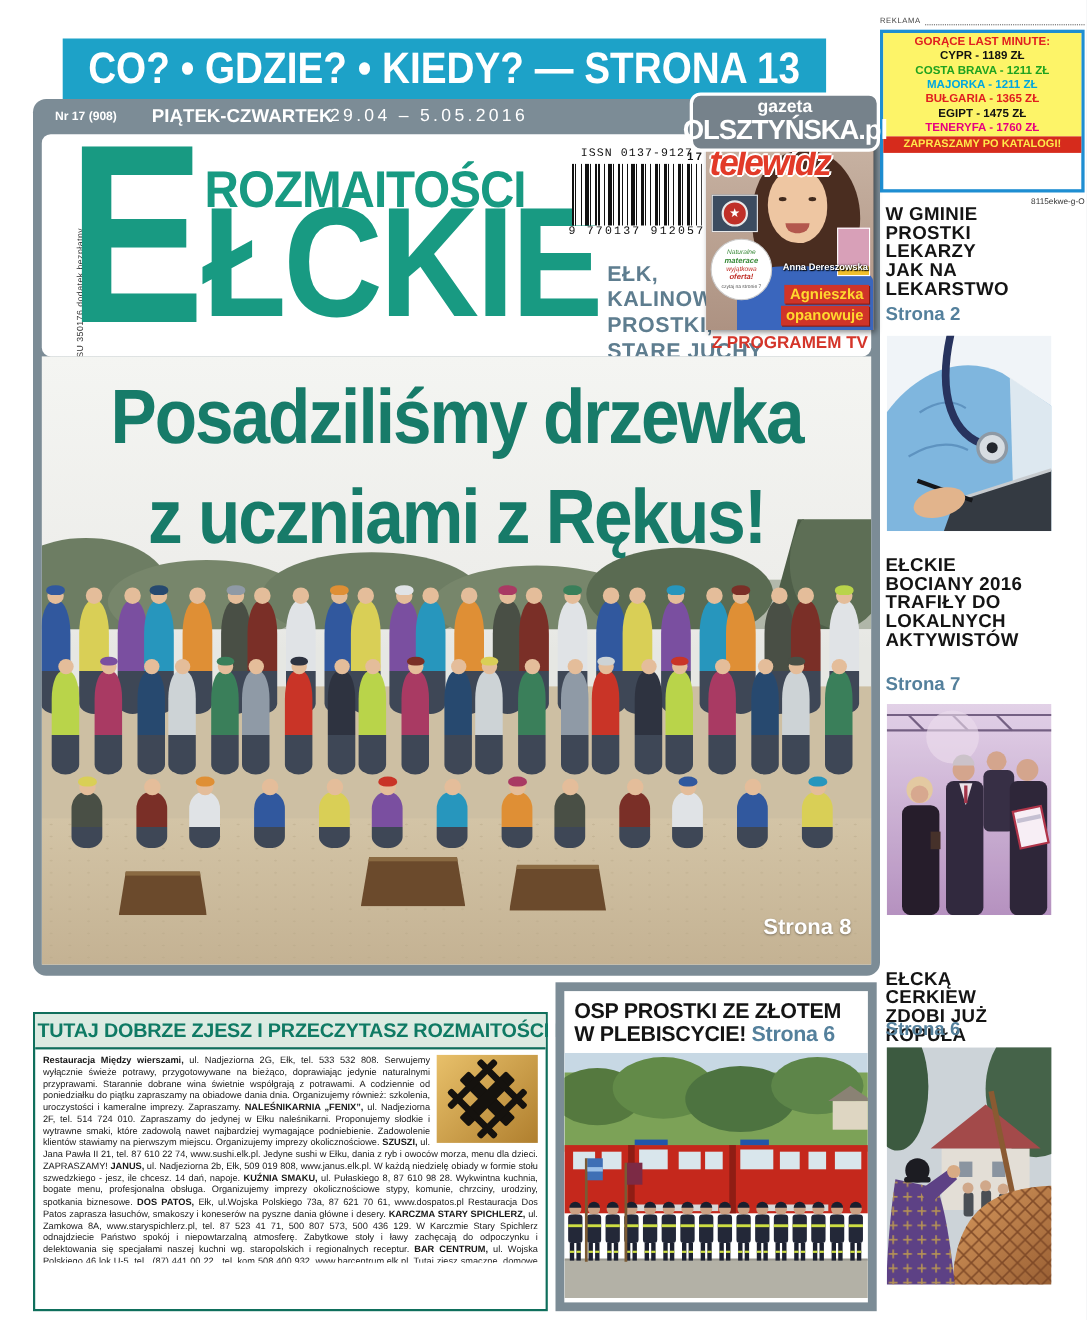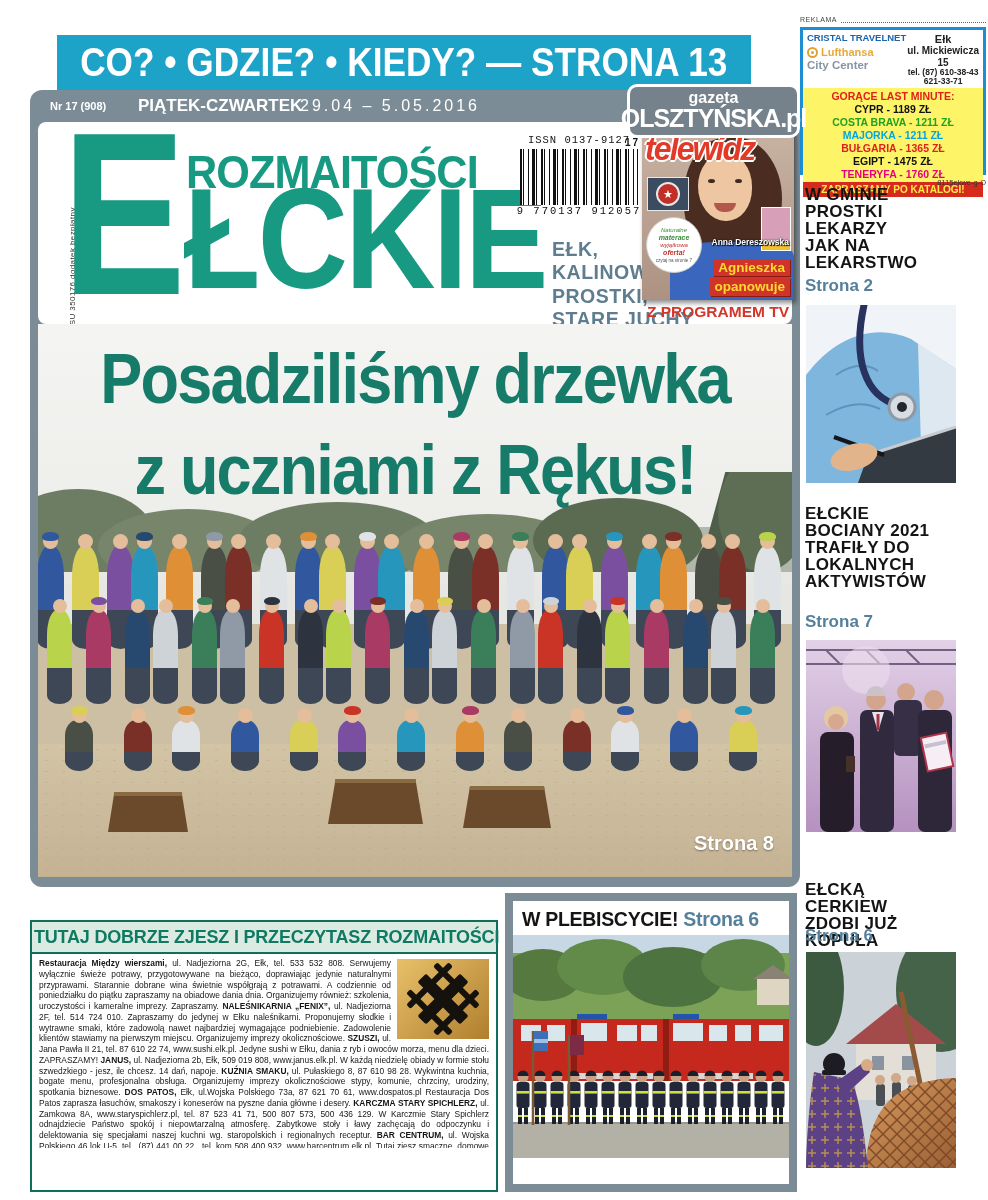--- a/index.html
+++ b/index.html
@@ -174,36 +174,20 @@
   <div class="banner">
     <span>CO? • GDZIE? • KIEDY? — STRONA 13</span>
   </div>
 
   <div class="reklama">
     <span>REKLAMA</span>
     <span class="dots"></span>
   </div>
 
   <div class="ad">
-    <div class="ad-top">
-      <div>
-        <div class="ad-agency">CRISTAL TRAVELNET</div>
-        <div class="luft">
-          <span class="luft-circle"></span>
-          <span class="luft-name">Lufthansa</span>
-        </div>
-        <div class="citycenter">City Center</div>
-      </div>
-      <div class="ad-right">
-        <div class="ad-city">Ełk</div>
-        <div class="ad-addr">ul. Mickiewicza 15</div>
-        <div class="ad-tel">tel. (87) 610-38-43</div>
-        <div class="ad-tel">621-33-71</div>
-      </div>
-    </div>
     <div class="ad-offers">
       <div style="color: rgb(224, 31, 31);">GORĄCE LAST MINUTE:</div>
       <div style="color: rgb(17, 17, 17);">CYPR - 1189 ZŁ</div>
       <div style="color: rgb(31, 162, 31);">COSTA BRAVA - 1211 ZŁ</div>
       <div style="color: rgb(0, 167, 224);">MAJORKA - 1211 ZŁ</div>
       <div style="color: rgb(224, 31, 31);">BUŁGARIA - 1365 ZŁ</div>
       <div style="color: rgb(17, 17, 17);">EGIPT - 1475 ZŁ</div>
       <div style="color: rgb(230, 0, 126);">TENERYFA - 1760 ZŁ</div>
     </div>
     <div class="ad-footer">ZAPRASZAMY PO KATALOGI!</div>
@@ -229,21 +213,21 @@
       <circle cx="96" cy="102" r="5" fill="#23272e"></circle>
       <polygon points="62,150 150,122 150,178 52,178" fill="#343a42"></polygon>
       <line x1="62" y1="150" x2="150" y2="122" stroke="#c8ccd0" stroke-width="3"></line>
       <line x1="28" y1="132" x2="78" y2="150" stroke="#15161a" stroke-width="4"></line>
       <ellipse cx="48" cy="152" rx="24" ry="13" fill="#e2b48c" transform="rotate(-15 48 152)"></ellipse>
     </svg>
   </div>
 
   <div class="story-title" style="top:505px;">
       <span class="bl">EŁCKIE</span>
-      <span class="bl">BOCIANY 2021</span>
+      <span class="bl">BOCIANY 2016</span>
       <span class="bl">TRAFIŁY DO</span>
       <span class="bl">LOKALNYCH</span>
       <span class="bl">AKTYWISTÓW</span>
     </div>
   <div class="story-page" style="top:612px;">Strona 7</div>
   <div class="sphoto" style="top:640px;height:192px;">
     <svg width="150" height="192" viewBox="0 0 150 192" preserveAspectRatio="none">
       <defs>
           <linearGradient id="awbg" x1="0" y1="0" x2="0" y2="1">
         <stop offset="0" stop-color="#e8dff0"></stop>
@@ -707,20 +691,21 @@
             <rect x="-22" y="-30" width="6" height="60" rx="2"></rect>
             <rect x="16" y="-30" width="6" height="60" rx="2"></rect>
           </g>
         </svg>
       </div>
     <b>Restauracja Między wierszami,</b> ul. Nadjeziorna 2G, Ełk, tel. 533 532 808. Serwujemy wyłącznie świeże potrawy, przygotowywane na bieżąco, doprawiając jedynie naturalnymi przyprawami. Starannie dobrane wina świetnie współgrają z potrawami. A codziennie od poniedziałku do piątku zapraszamy na obiadowe dania dnia. Organizujemy również: szkolenia, uroczystości i kameralne imprezy. Zapraszamy. <b>NALEŚNIKARNIA „FENIX”,</b> ul. Nadjeziorna 2F, tel. 514 724 010. Zapraszamy do jedynej w Ełku naleśnikarni. Proponujemy słodkie i wytrawne smaki, które zadowolą nawet najbardziej wymagające podniebienie. Zadowolenie klientów stawiamy na pierwszym miejscu. Organizujemy imprezy okolicznościowe. <b>SZUSZI,</b> ul. Jana Pawła II 21, tel. 87 610 22 74, www.sushi.elk.pl. Jedyne sushi w Ełku, dania z ryb i owoców morza, menu dla dzieci. ZAPRASZAMY! <b>JANUS,</b> ul. Nadjeziorna 2b, Ełk, 509 019 808, www.janus.elk.pl. W każdą niedzielę obiady w formie stołu szwedzkiego - jesz, ile chcesz. 14 dań, napoje. <b>KUŹNIA SMAKU,</b> ul. Pułaskiego 8, 87 610 98 28. Wykwintna kuchnia, bogate menu, profesjonalna obsługa. Organizujemy imprezy okolicznościowe stypy, komunie, chrzciny, urodziny, spotkania biznesowe. <b>DOS PATOS,</b> Ełk, ul.Wojska Polskiego 73a, 87 621 70 61, www.dospatos.pl Restauracja Dos Patos zaprasza łasuchów, smakoszy i koneserów na pyszne dania główne i desery. <b>KARCZMA STARY SPICHLERZ,</b> ul. Zamkowa 8A, www.staryspichlerz.pl, tel. 87 523 41 71, 500 807 573, 500 436 129. W Karczmie Stary Spichlerz odnajdziecie Państwo spokój i niepowtarzalną atmosferę. Zabytkowe stoły i ławy zachęcają do odpoczynku i delektowania się specjałami naszej kuchni wg. staropolskich i regionalnych receptur. <b>BAR CENTRUM,</b> ul. Wojska Polskiego 46 lok U-5, tel . (87) 441 00 22 , tel. kom 508 400 932, www.barcentrum.elk.pl, Tutaj zjesz smaczne, domowe obiady w przystępnych cenach. Oferujemy najlepsze kartacze w mieście.  przyciąga stylowym, ciepłym wnętrzem i niepowtarzalnym klimatem. Nasi kucharze codziennie dbają o to, aby posiłki były przyrządzane od podstaw w oparciu o naturalne i świeże produkty, dzięki czemu są nie tylko smaczne ale również zdrowe i wykwintnie podane. Codziennie oferujemy Państwu pyszne i świeże dania w rozsądnej cenie. Restauracja Palce Lizać to miejsce spokojne, nastrojowe na dobry początek dnia, obiad rodzinny, spotkanie przy kawie czy romantyczną kolację. Serdecznie zapraszamy do naszego azylu.  jedyne takie miejsce w Ełku, gdzie kawa jest pasją. U nas można spróbować kawy z całego świata. Parzymy kawy z Etiopii, Kenii, Brazylii, Kostaryki, Salwadoru, Hondurasu i wielu innych rejonów. Nasze kawy są świeżo palone i każdy może poznać smak tych wyjątkowych kaw. Polecamy też ciasta, rogaliki i desery, które robimy na miejscu z naturalnych produktów, Wojska Polskiego 46 Ełk.</div>
   </div>
 
   <div class="ospbox">
     <div class="osp-title">
+      <span style="display:block;">OSP PROSTKI ZE ZŁOTEM</span>
       <span>W PLEBISCYCIE!</span>
       <span class="osp-page">Strona 6</span>
     </div>
     <div class="osp-photo">
       <svg width="276" height="223" viewBox="0 0 276 223" preserveAspectRatio="none">
         <defs>
           <g id="ff">
             <circle cx="8" cy="6" r="5.5" fill="#caa184"></circle>
             <path d="M2.5,5 a5.5,5.5 0 0 1 11,0 z" fill="#1a1f2e"></path>
             <rect x="1.5" y="11" width="13" height="26" rx="3" fill="#232838"></rect>

